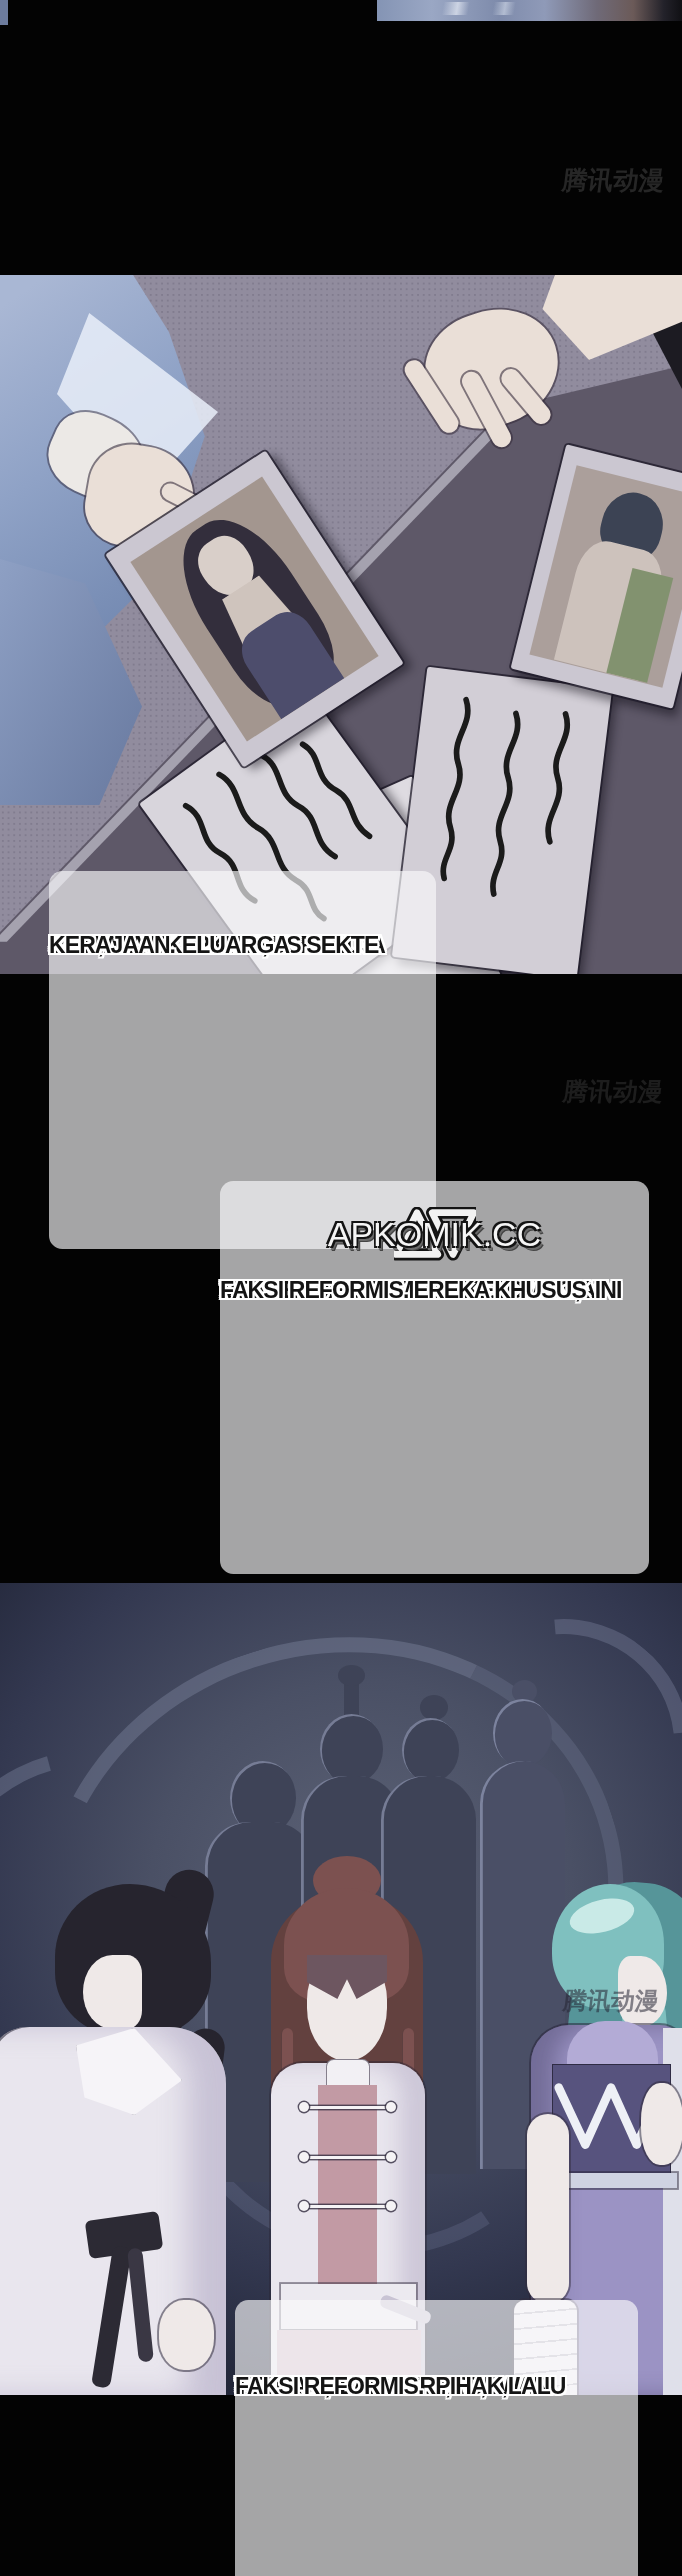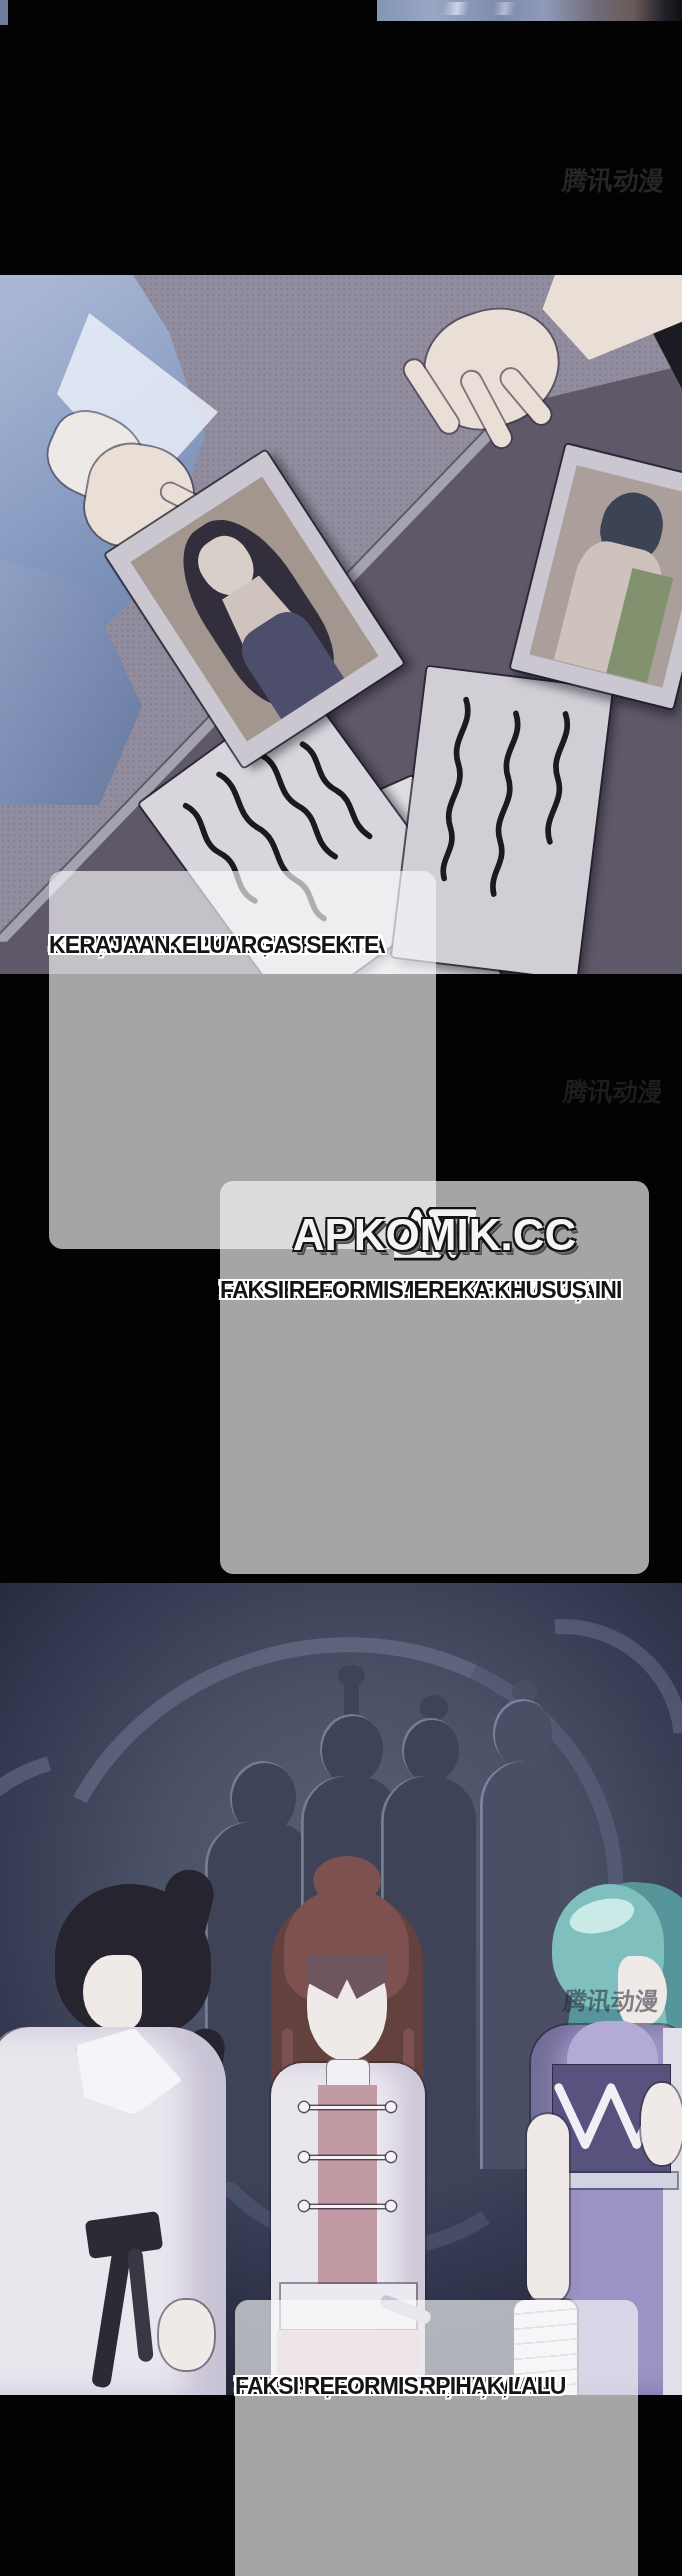--- a/index.html
+++ b/index.html
@@ -94,21 +94,21 @@
   .box1{left:49px;top:827px;width:387px;height:378px;padding-top:59px;}
   .box1 .ntext{font-size:23px;line-height:31px;}
   .box2{left:220px;top:1137px;width:429px;height:393px;padding-top:25px;}
   .box2 .ntext{font-size:23px;line-height:32px;}
   .box3{left:235px;top:2256px;width:403px;height:317px;padding-top:71px;z-index:6;}
   .box3 .ntext{font-size:23px;line-height:30px;}
 
   
   .logo-row{position:relative;width:100%;height:57px;display:flex;align-items:center;justify-content:center;gap:7.6px;}
   .logo-row svg{position:static;}
-  .logo-text{position:static;font-size:44px;font-weight:700;letter-spacing:0px;color:var(--logo-fill);
+  .logo-text{position:static;font-size:34px;font-weight:400;letter-spacing:0px;color:var(--logo-fill);
      text-shadow:-1.9px -1.9px 0 #141414,1.9px -1.9px 0 #141414,-1.9px 1.9px 0 #141414,1.9px 1.9px 0 #141414,
                  2.8px 3.8px 0 #6a6a6a,3.8px 4.7px 0 #444;}
   .box2 .lines{position:relative;margin-top:11.4px;width:100%;}
 
   
   .panel2{left:0;top:1583px;width:682px;height:812px;overflow:hidden;
      background:radial-gradient(circle at 53% 38%,#5d6377 0%,#4a5065 34%,#333850 62%,#1e2233 88%,#171a29 100%);}
   .swirl{border-radius:50%;border:15px solid transparent;}
   .sw1{left:38px;top:57px;width:588px;height:531px;border-top-color:rgba(138,146,173,.35);
        border-right-color:rgba(138,146,173,.22);transform:rotate(-18deg);}

